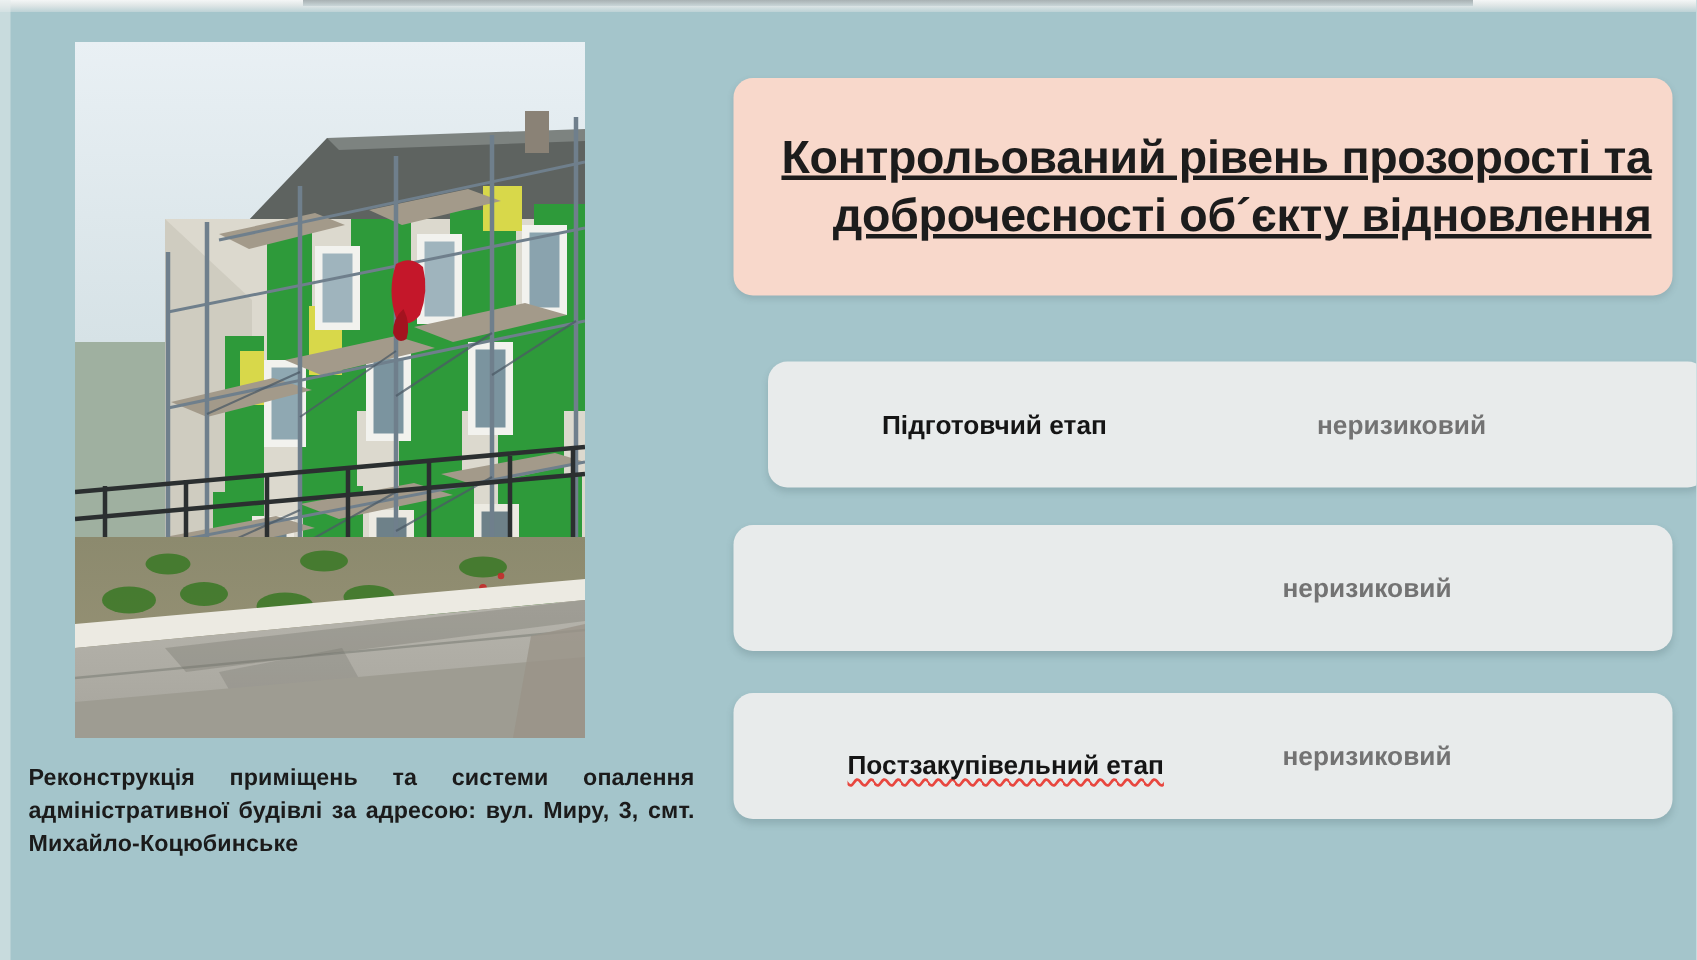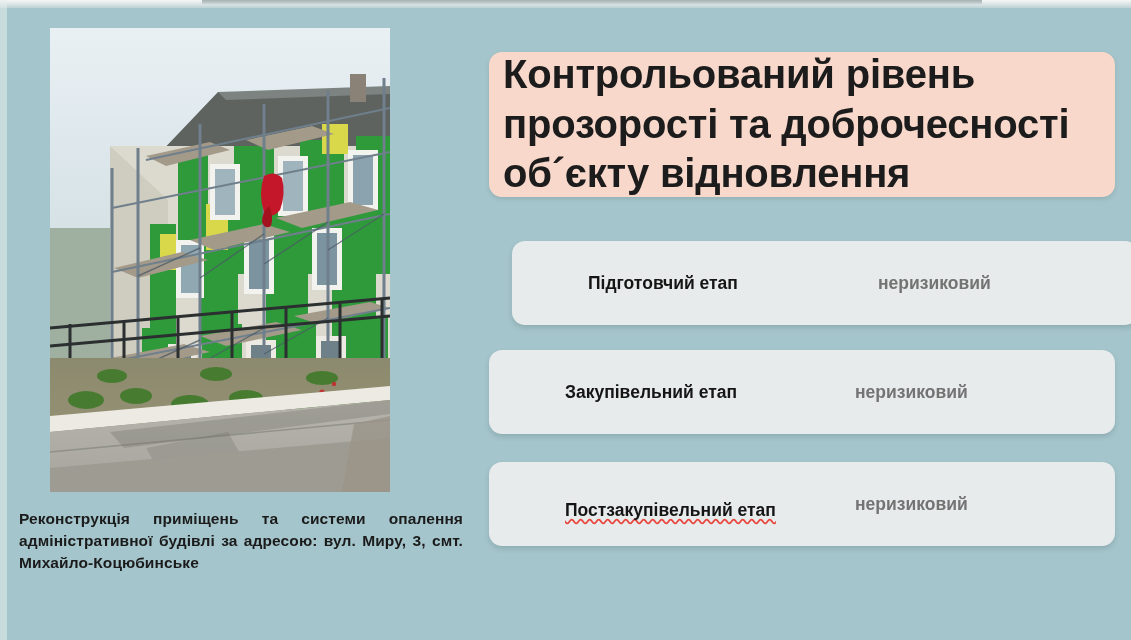--- a/index.html
+++ b/index.html
@@ -91,27 +91,28 @@
     width: 626px;
     height: 145px;
     background: #f8d8cb;
     border-radius: 13px;
     display: flex;
     align-items: center;
     justify-content: center;
     box-shadow: 0 2px 4px rgba(70,90,95,.18);
   }
   .title-text {
-    font-size: 40px;
+    font-size: 31px;
     font-weight: bold;
     line-height: 1.24;
     color: #1c1c1c;
-    text-align: left;
+    text-align: right;
     letter-spacing: -.2px;
     padding: 0 14px;
+    text-decoration: underline;
   }
 
   .stage-row {
     position: absolute;
     left: 489px;
     width: 626px;
     height: 84px;
     background: #e8ebeb;
     border-radius: 13px;
     box-shadow: 0 3px 5px rgba(70,95,100,.22);
@@ -316,21 +317,20 @@
   <div class="title-card">
     <div class="title-text">Контрольований рівень прозорості та доброчесності об´єкту відновлення</div>
   </div>
 
   <div class="stage-row row-1">
     <span class="stage-name">Підготовчий етап</span>
     <span class="stage-status">неризиковий</span>
   </div>
 
   <div class="stage-row row-2">
-    <span class="stage-name">Закупівельний етап</span>
     <span class="stage-status">неризиковий</span>
   </div>
 
   <div class="stage-row row-3">
     <span class="stage-name misspelled">Постзакупівельний етап</span>
     <span class="stage-status">неризиковий</span>
   </div>
 
 </div>
 

